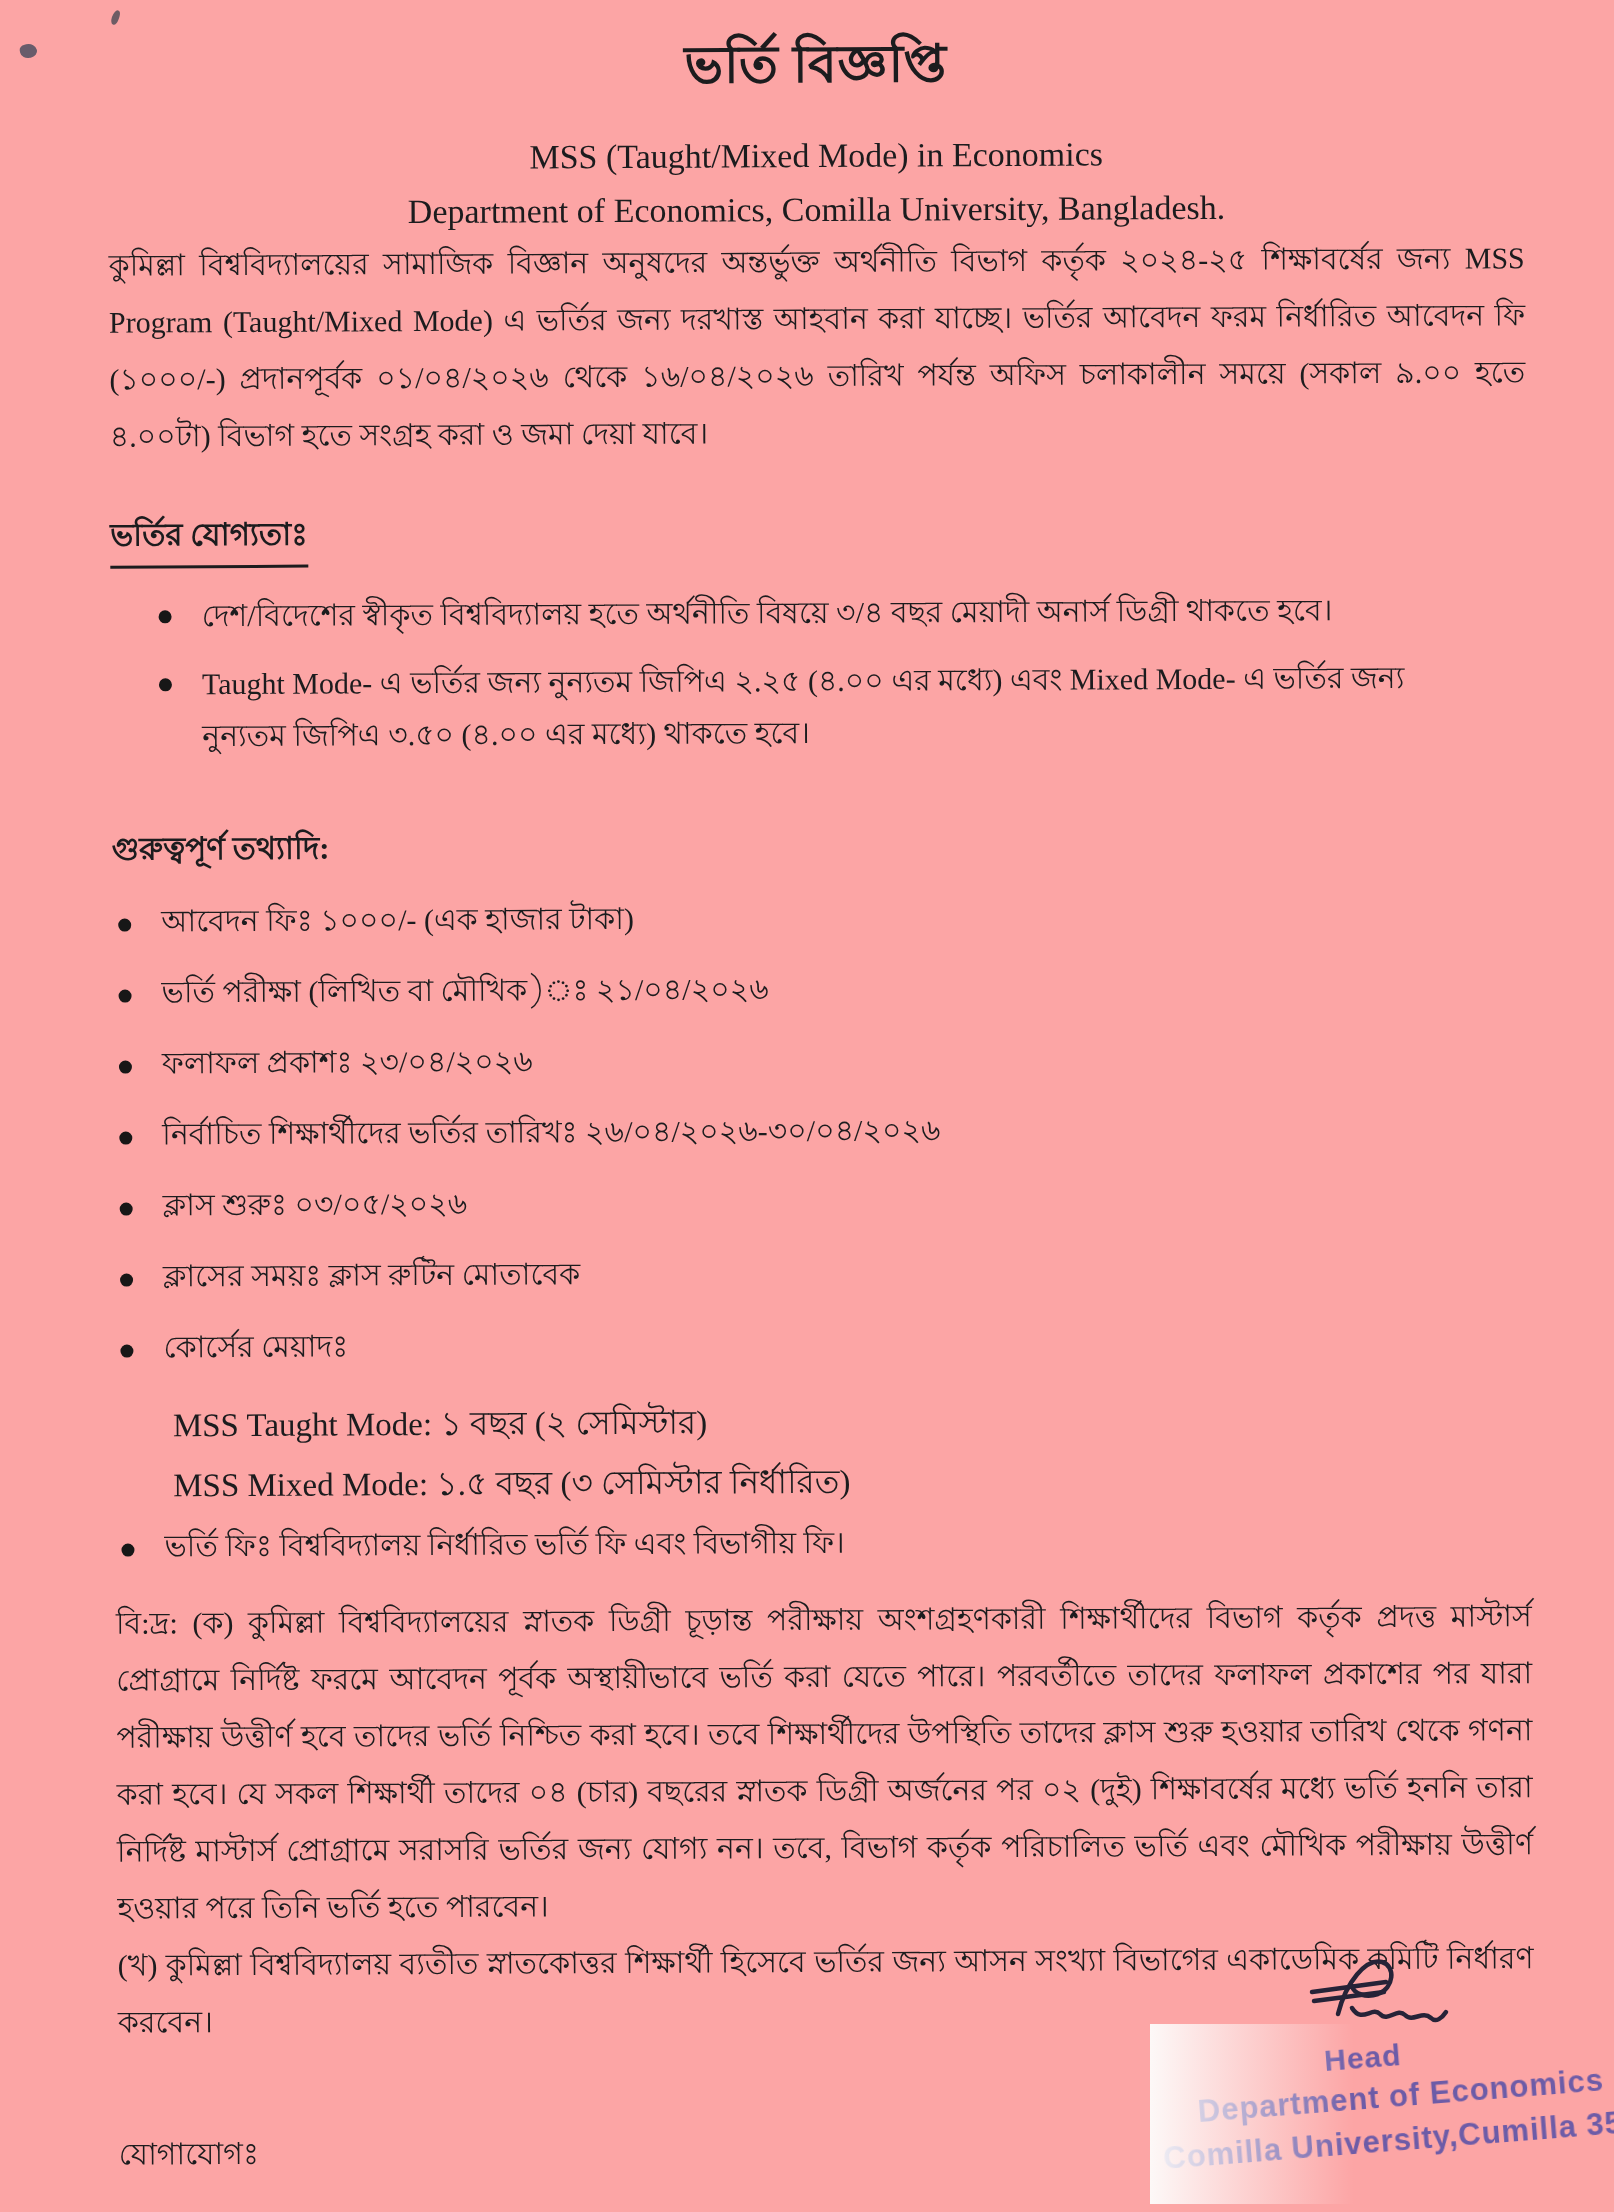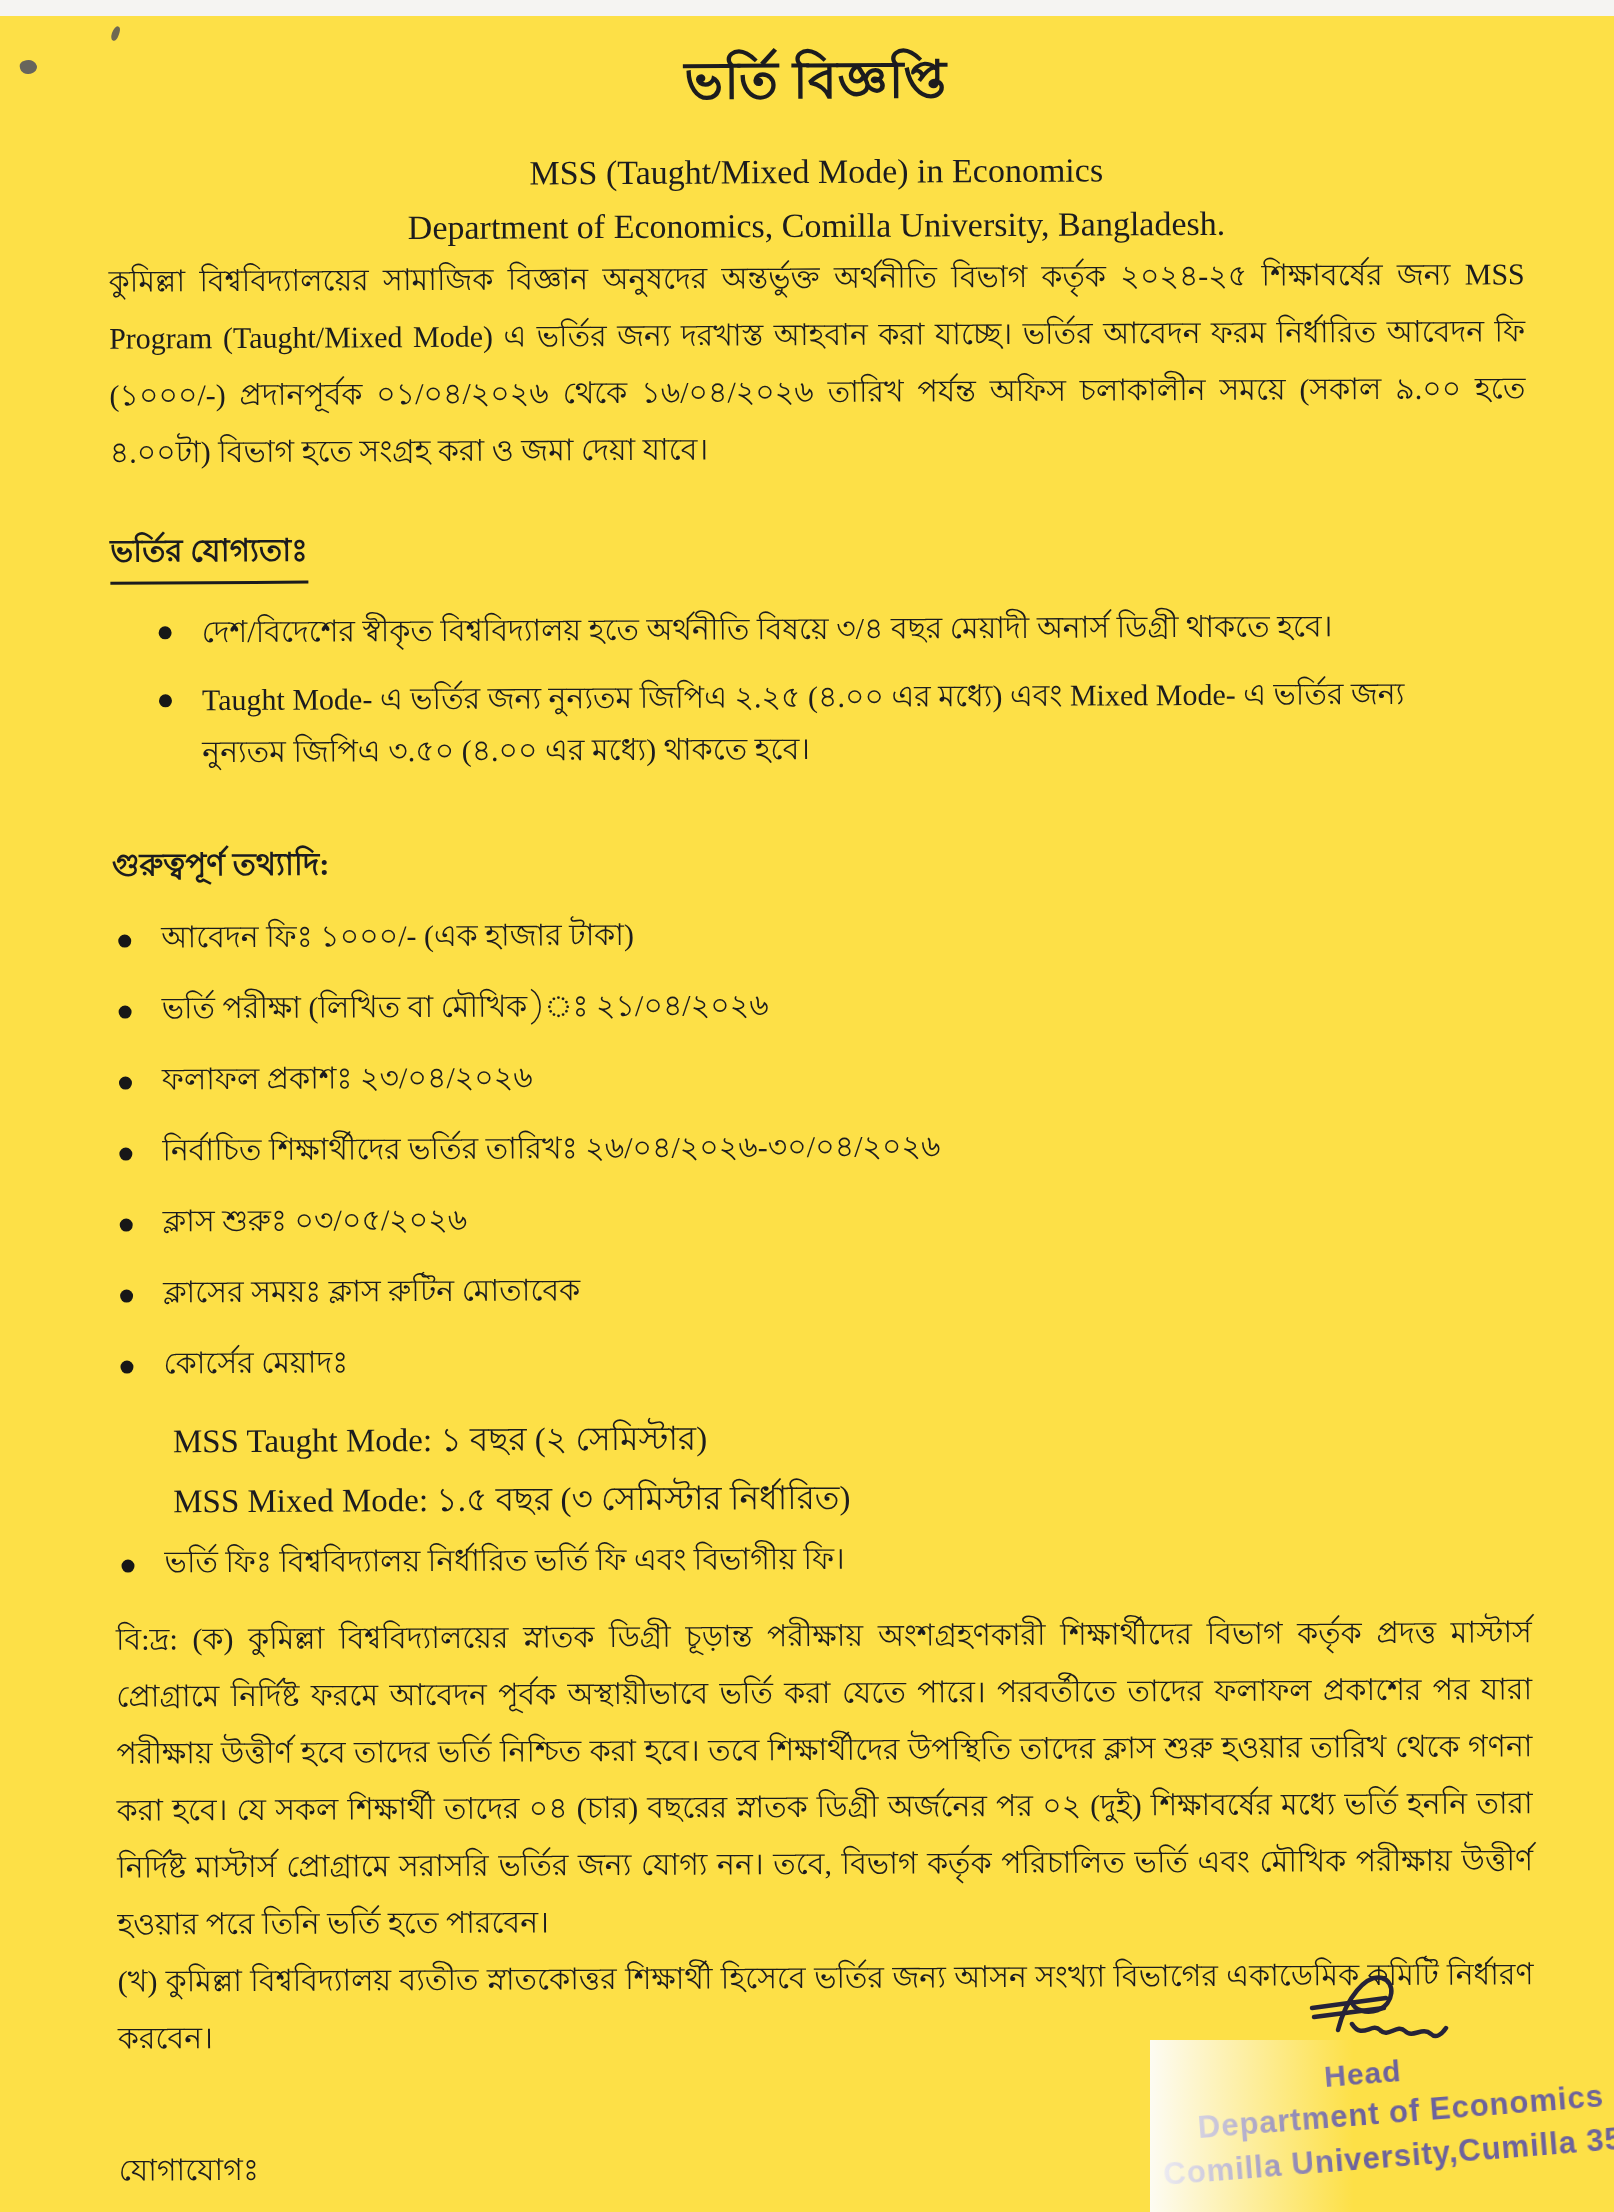--- a/index.html
+++ b/index.html
@@ -6,22 +6,21 @@
   body{
     width:1614px;height:2212px;
     background:#f5f4f2;
     font-family:"Liberation Serif","DejaVu Serif",serif;
     color:#1c1c1e;
     overflow:hidden;
     position:relative;
   }
   .page{
     position:absolute;inset:0;
-    background:#fde047;
-    margin-top:16px;
+    background:#fca5a5;
   }
   .skew{
     position:absolute;inset:0;
     transform:rotate(-0.3deg);
     transform-origin:50% 40%;
   }
   .content{
     padding:18px 86px 0 112px;
   }
   h1.title{

